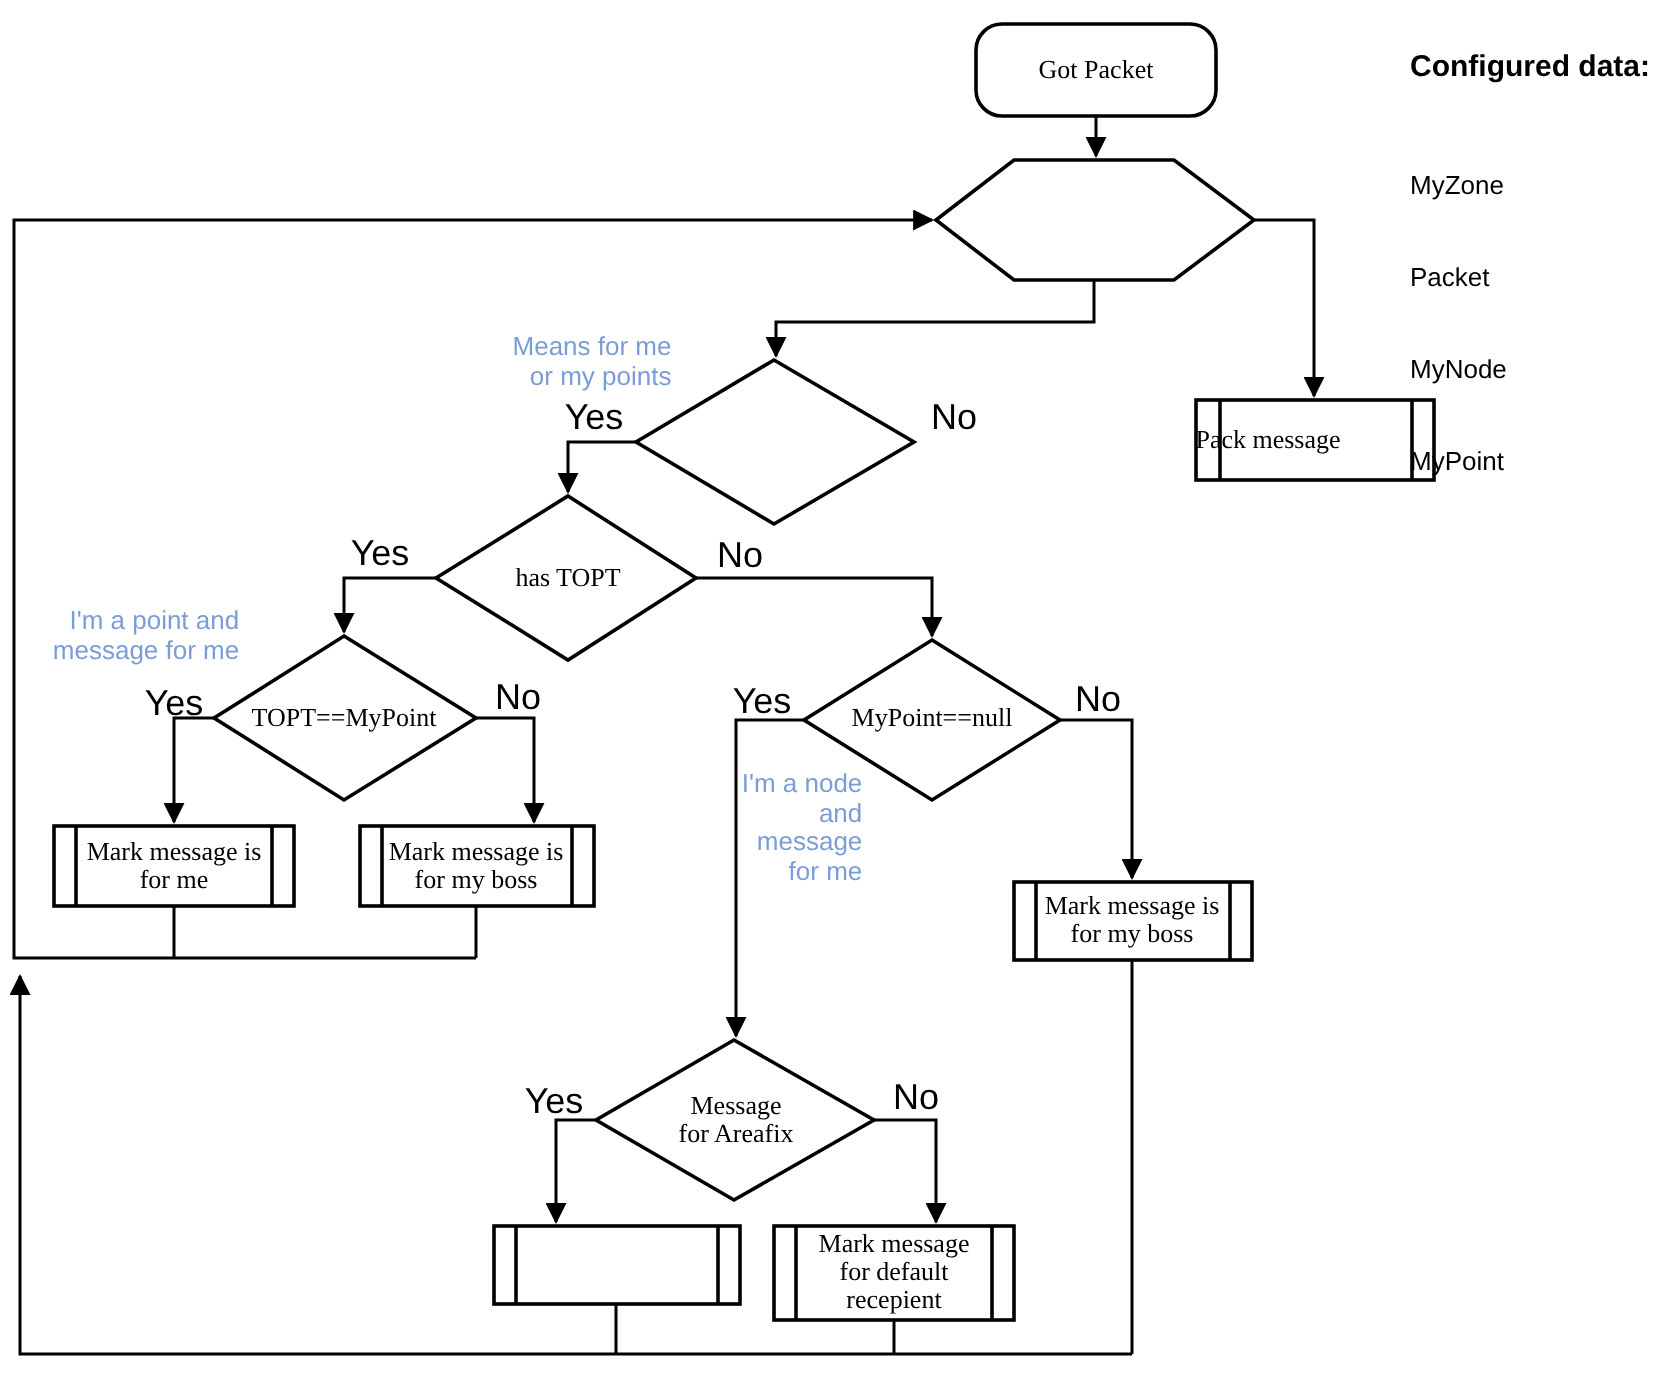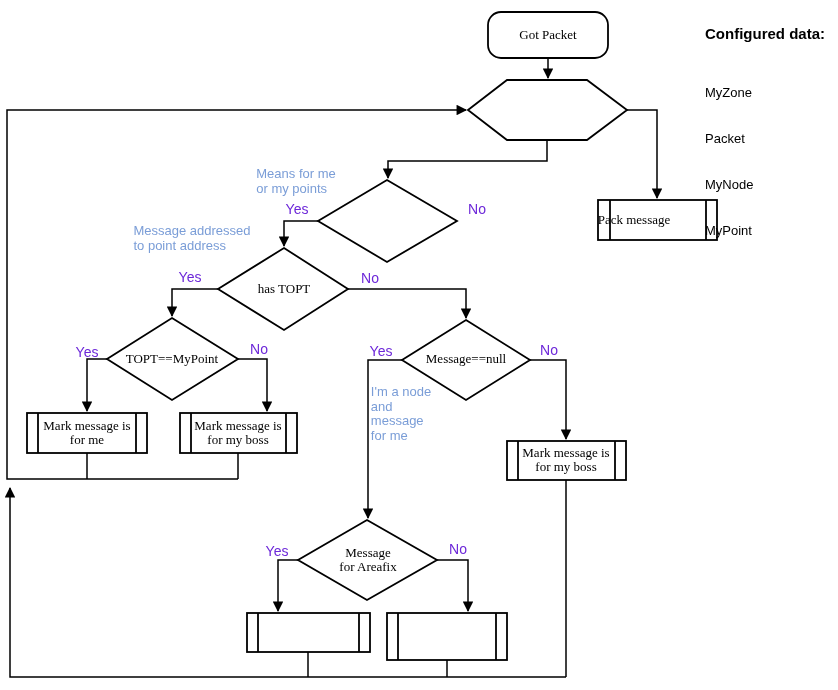--- a/index.html
+++ b/index.html
@@ -8,25 +8,25 @@
     font-family:"Liberation Sans", sans-serif; overflow:hidden;
   }
   #diagram-svg { position:absolute; left:0; top:0; }
   .lbl {
     position:absolute; transform:translate(-50%,-50%);
     font-size:13px; line-height:14px; text-align:center;
     white-space:pre-line; color:#000;font-family:Liberation Serif, serif;
   }
   .edge-lbl {
     position:absolute; transform:translate(-50%,-50%);
-    font-size:14px; color:#6d28d9;
+    font-size:18px; color:#000000;
   }
   .ann {
     position:absolute; transform:translate(-50%,-50%);
-    font-size:13px; line-height:14.5px; text-align:left;
+    font-size:13px; line-height:14.5px; text-align:right;
     white-space:pre-line; color:var(--ann,#7a9dd7);
   }
   .panel-title {
     position:absolute; left:705px; top:25px;
     font-size:15px; font-weight:bold; color:#000;
   }
   .panel-items {
     position:absolute; left:705px; top:54px;
     font-size:13px; line-height:14px; color:#000;
   }
@@ -109,41 +109,44 @@
   </svg>
 
   <div class="lbl" style="left:548px;top:35px">Got Packet</div>
   <div class="lbl" style="left:634px;top:220px">Pack message</div>
   <div class="lbl" style="left:284px;top:289px">has TOPT</div>
   <div class="lbl" style="left:172px;top:359px">TOPT==MyPoint</div>
   <div class="lbl" style="left:87px;top:433px">Mark message is
 for me</div>
   <div class="lbl" style="left:238px;top:433px">Mark message is
 for my boss</div>
-  <div class="lbl" style="left:466px;top:359px">Message==null</div>
+  <div class="lbl" style="left:466px;top:359px">MyPoint==null</div>
   <div class="lbl" style="left:566px;top:460px">Mark message is
 for my boss</div>
   <div class="lbl" style="left:368px;top:560px">Message
 for Areafix</div>
+  <div class="lbl" style="left:447px;top:636px">Mark message
+for default
+recepient</div>
 
   <div class="edge-lbl" style="left:297px;top:209px">Yes</div>
   <div class="edge-lbl" style="left:477px;top:209px">No</div>
   <div class="edge-lbl" style="left:190px;top:277px">Yes</div>
   <div class="edge-lbl" style="left:370px;top:278px">No</div>
   <div class="edge-lbl" style="left:87px;top:352px">Yes</div>
   <div class="edge-lbl" style="left:259px;top:349px">No</div>
   <div class="edge-lbl" style="left:381px;top:351px">Yes</div>
   <div class="edge-lbl" style="left:549px;top:350px">No</div>
   <div class="edge-lbl" style="left:277px;top:551px">Yes</div>
   <div class="edge-lbl" style="left:458px;top:549px">No</div>
 
   <div class="ann" style="left:296px;top:181px">Means for me
 or my points</div>
-  <div class="ann" style="left:192px;top:238px">Message addressed
-to point address</div>
+  <div class="ann" style="left:73px;top:318px">I'm a point and
+message for me</div>
   <div class="ann" style="left:401px;top:414px">I'm a node
 and
 message
 for me</div>
 
   <div class="panel-title">Configured data:</div>
   <div class="panel-items">
     <span>MyZone</span>
     <span>Packet</span>
     <span>MyNode</span>

